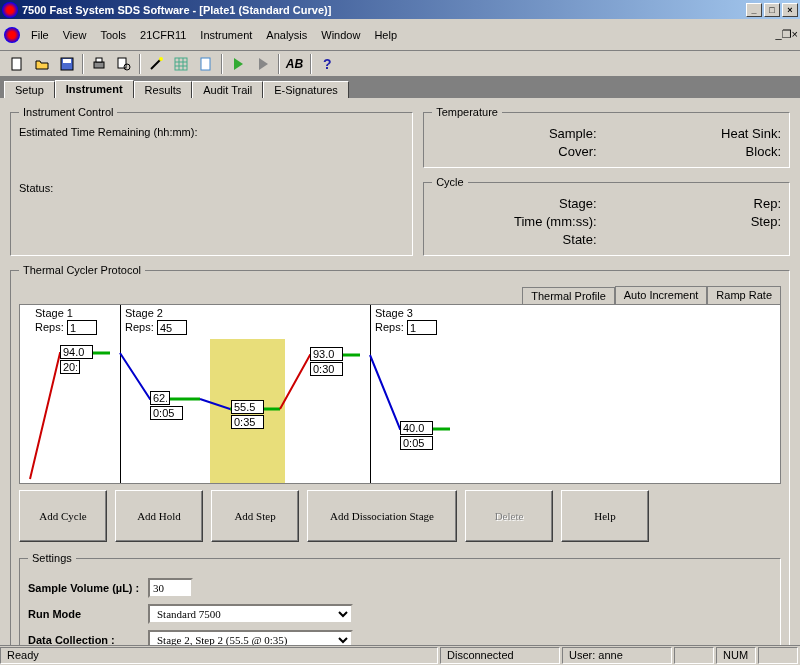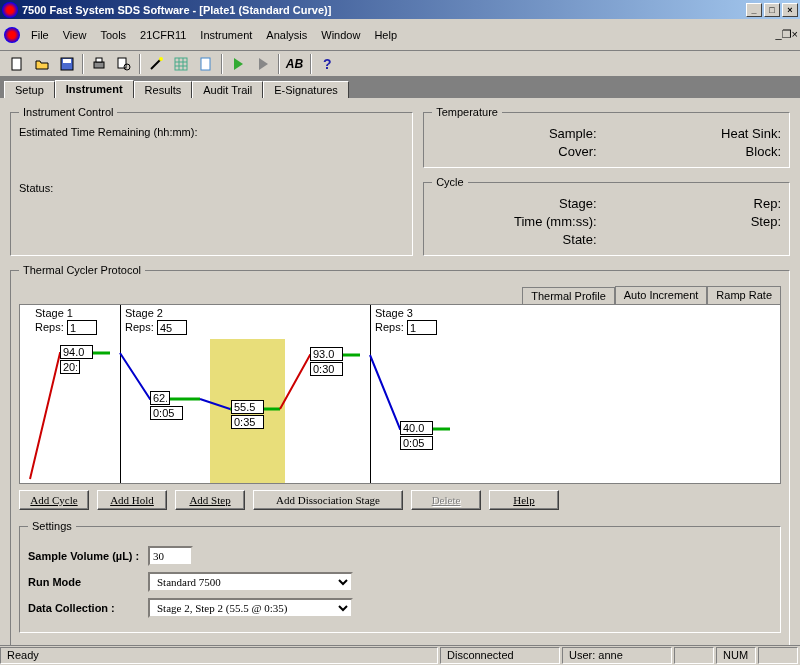--- a/index.html
+++ b/index.html
@@ -161,21 +161,21 @@
   font-size: 11px;
   padding: 0 2px;
   height: 14px;
 }
 .yellow-band {
   position: absolute;
   background: #e8de7a;
   top: 34px; bottom: 0;
 }
 .prot-btnbar { display: flex; gap: 8px; margin-top: 6px; }
-.btn-med { width: 70px; padding: 3px 0; text-decoration: underline; }
+.btn-med { width: 88px; padding: 19px 0; }
 .settings-row { display: flex; align-items: center; margin: 6px 0; }
 .settings-row label { width: 120px; font-weight: bold; }
 .txt-input {
   border: 2px inset #d4d0c8;
   background: #fff;
   padding: 1px 3px;
   font-family: Tahoma;
   font-size: 11px;
   height: 20px;
 }

